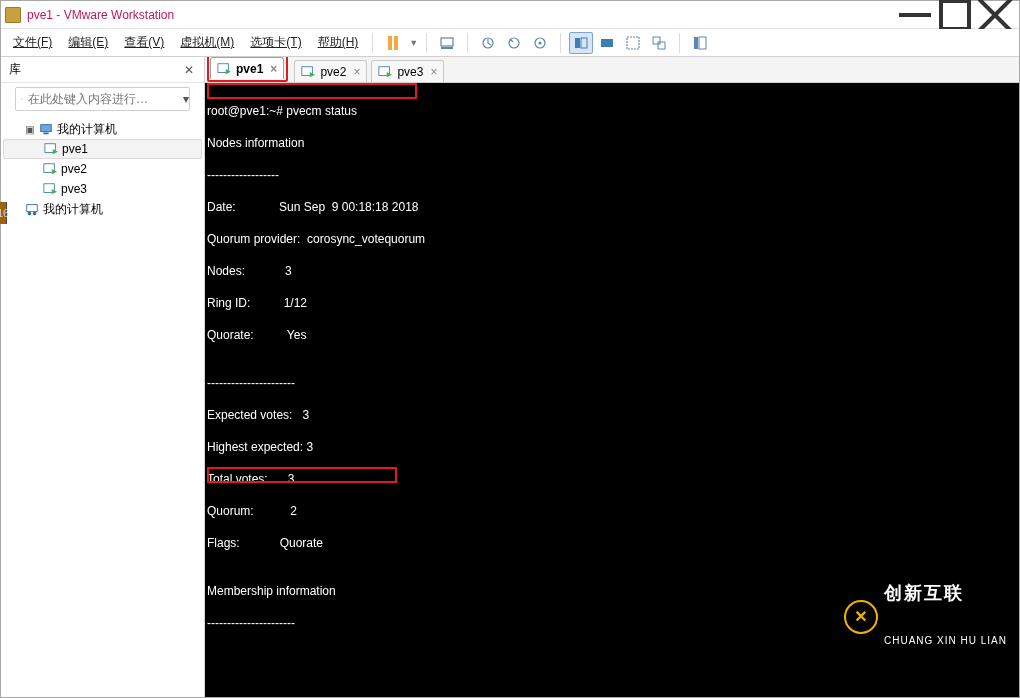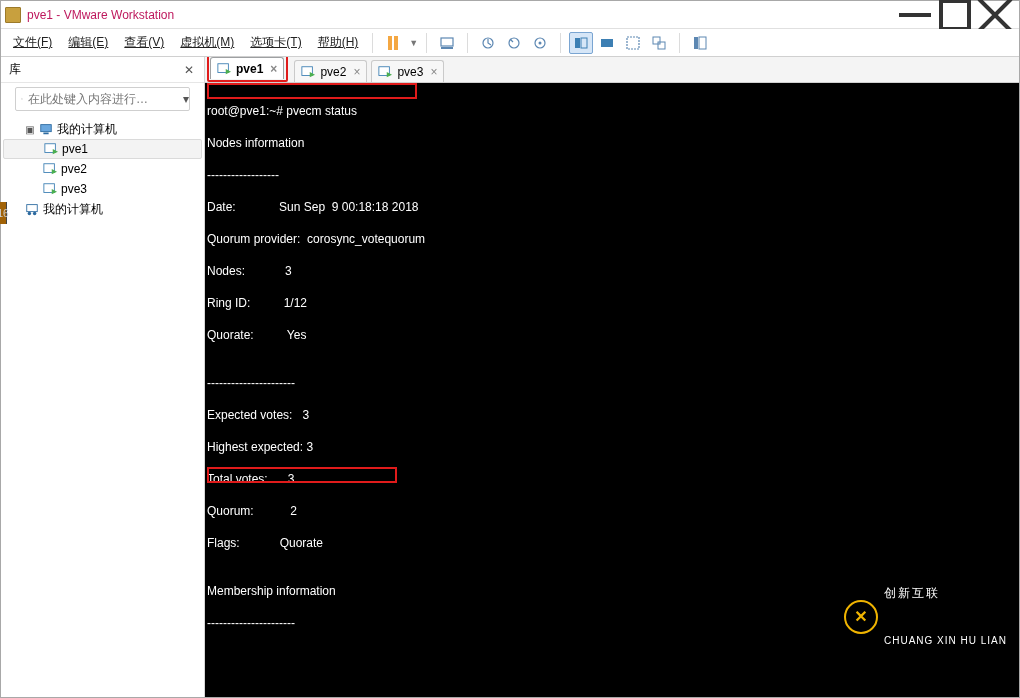--- a/index.html
+++ b/index.html
@@ -43,21 +43,21 @@
   .tab { height: 22px; display: flex; align-items: center; padding: 0 6px; gap: 5px; background: #f7f7f7; border: 1px solid #cacaca; border-bottom: none; border-radius: 3px 3px 0 0; font-size: 12px; position: relative; }
   .tab.active { background: #ffffff; border-color: #9ea0a2; z-index: 2; font-weight: bold; }
   .tab .close { color: #888; font-size: 12px; margin-left: 2px; }
   .hl-tab { border: 2px solid #e01b1b; padding: 1px 2px 1px 1px; margin-right: 2px; display: inline-flex; align-items:flex-end; border-radius: 2px; }
   .terminal { flex:1; background: #000000; color: #ffffff; font-family: "Courier New", Consolas, monospace; font-size: 14px; line-height: 16px; padding: 4px 2px; white-space: pre; overflow: hidden; position: relative; }
   .terminal .line { display: block; }
   .red-box1 { border: 2px solid #e01b1b; position: absolute; left: 2px; top: 0px; width: 210px; height: 16px; pointer-events: none; }
   .red-box2 { border: 2px solid #e01b1b; position: absolute; left: 2px; top: 384px; width: 190px; height: 16px; pointer-events: none; }
   .watermark { position:absolute; right:12px; bottom:16px; display:flex; align-items:center; gap:6px; }
   .watermark .logo { width:34px; height:34px; border:2px solid #f0b400; border-radius:50%; display:flex; align-items:center; justify-content:center; color:#f0b400; font-weight:bold; font-size:16px; }
-  .watermark .txt { color:#ffffff; font-size:12px; font-weight: 400; letter-spacing: 2px; }
+  .watermark .txt { color:#ffffff; font-size:18px; font-weight: 700; letter-spacing: 2px; }
   .watermark .sub { color:#ffffff; font-size:10px; letter-spacing:1px; }
   .leftedge { position: absolute; left: 0; top: 202px; width: 7px; height: 22px; background: #a16207; color: #cfcfcf; font-size: 10px; display: flex; align-items: center; justify-content: center; border-right: 1px solid #444; }
 </style>
 </head>
 <body>
 
 <div class="window">
 
   <div class="titlebar">
     <span class="icon"></span>

